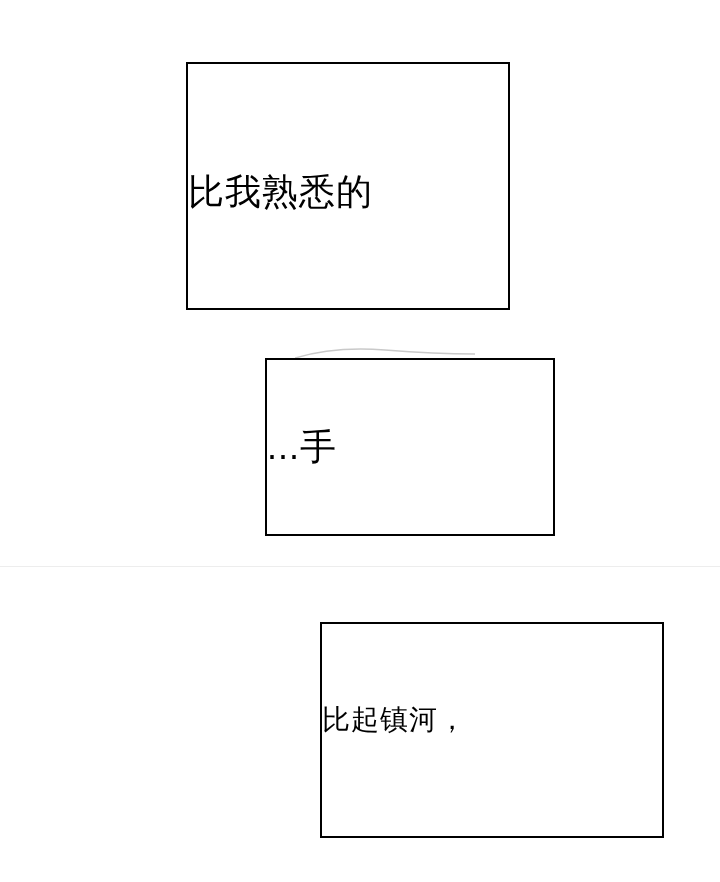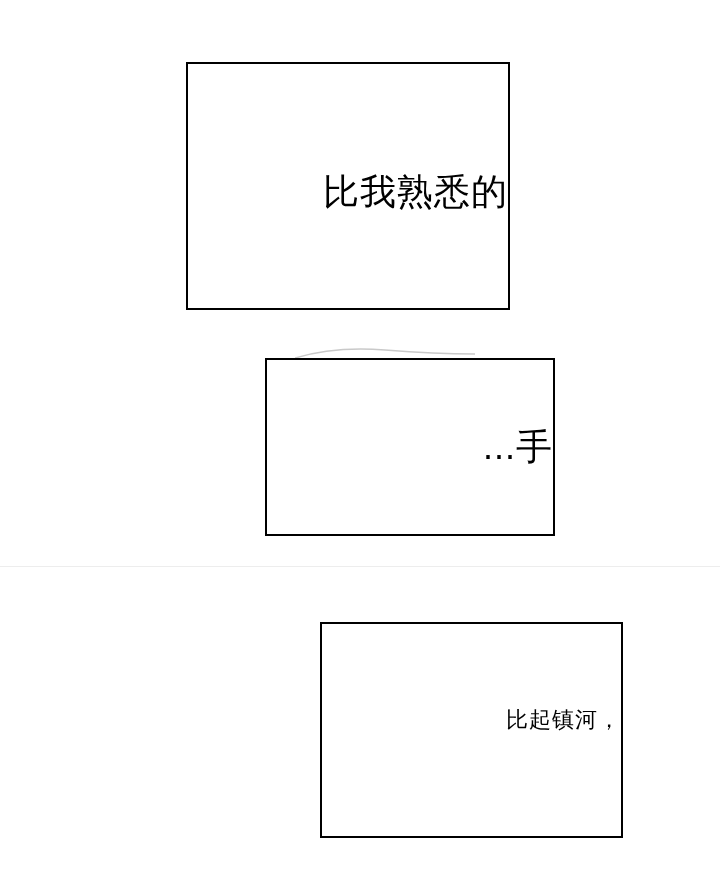--- a/index.html
+++ b/index.html
@@ -15,21 +15,21 @@
     overflow: hidden;
     font-family: "Liberation Sans", sans-serif;
   }
   .speech-box {
     position: absolute;
     background: #ffffff;
     border: 2px solid #000000;
     box-sizing: border-box;
     display: flex;
     flex-direction: column;
-    align-items: flex-end;
+    align-items: flex-start;
     justify-content: center;
     text-align: center;
     color: #000000;
   }
   .speech-line {
     line-height: 1.35;
     white-space: nowrap;
     letter-spacing: 1px;
   }
   .box-1 {
@@ -43,23 +43,23 @@
   .box-2 {
     left: 265px;
     top: 358px;
     width: 290px;
     height: 178px;
     font-size: 36px;
   }
   .box-3 {
     left: 320px;
     top: 622px;
-    width: 303px;
+    width: 344px;
     height: 216px;
-    font-size: 22px;
+    font-size: 28px;
     padding-bottom: 20px;
   }
   .divider {
     position: absolute;
     left: 0;
     top: 566px;
     width: 720px;
     height: 1px;
     background: #ededed;
   }

